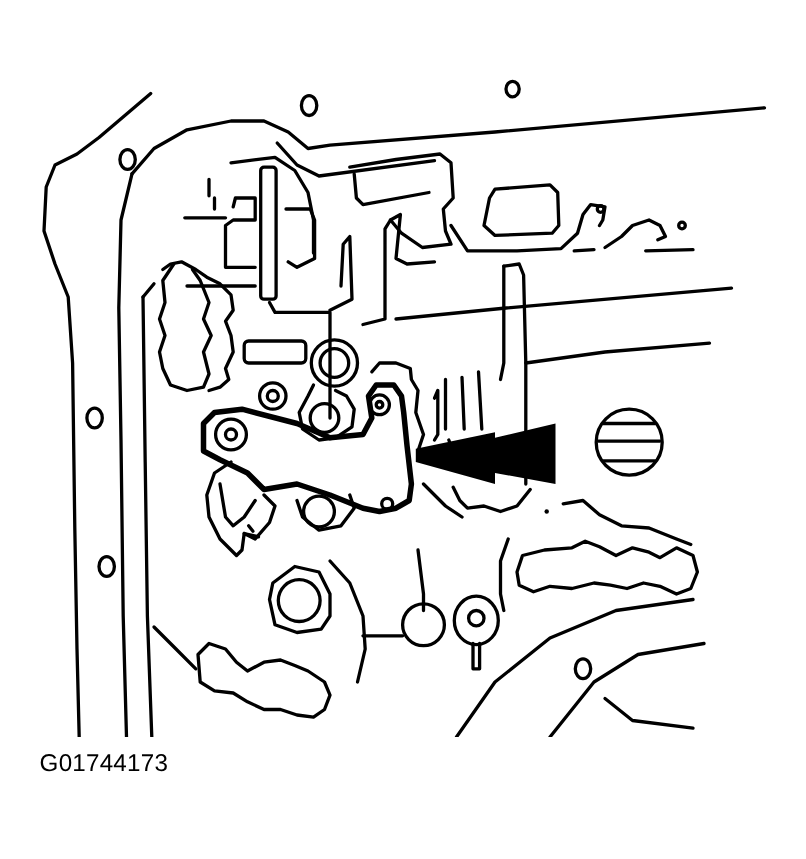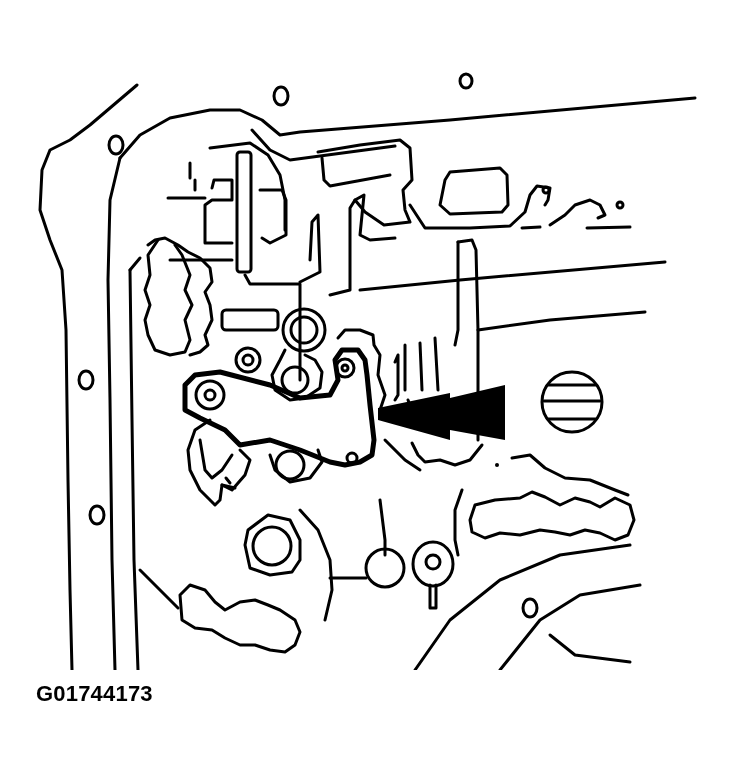--- a/index.html
+++ b/index.html
@@ -34,21 +34,21 @@
       stroke-linejoin: round;
     }
     .thick {
       stroke-width: 5;
     }
     .fig-id {
       position: absolute;
       left: 36px;
       top: 681px;
       font-size: 22px;
-      font-weight: bold;
+      font-weight: normal;
       color: #000;
       letter-spacing: 0.2px;
     }
   </style>
 </head>
 <body>
 
 <div class="figure">
   <svg viewBox="0 0 733 670" xmlns="http://www.w3.org/2000/svg">
 

